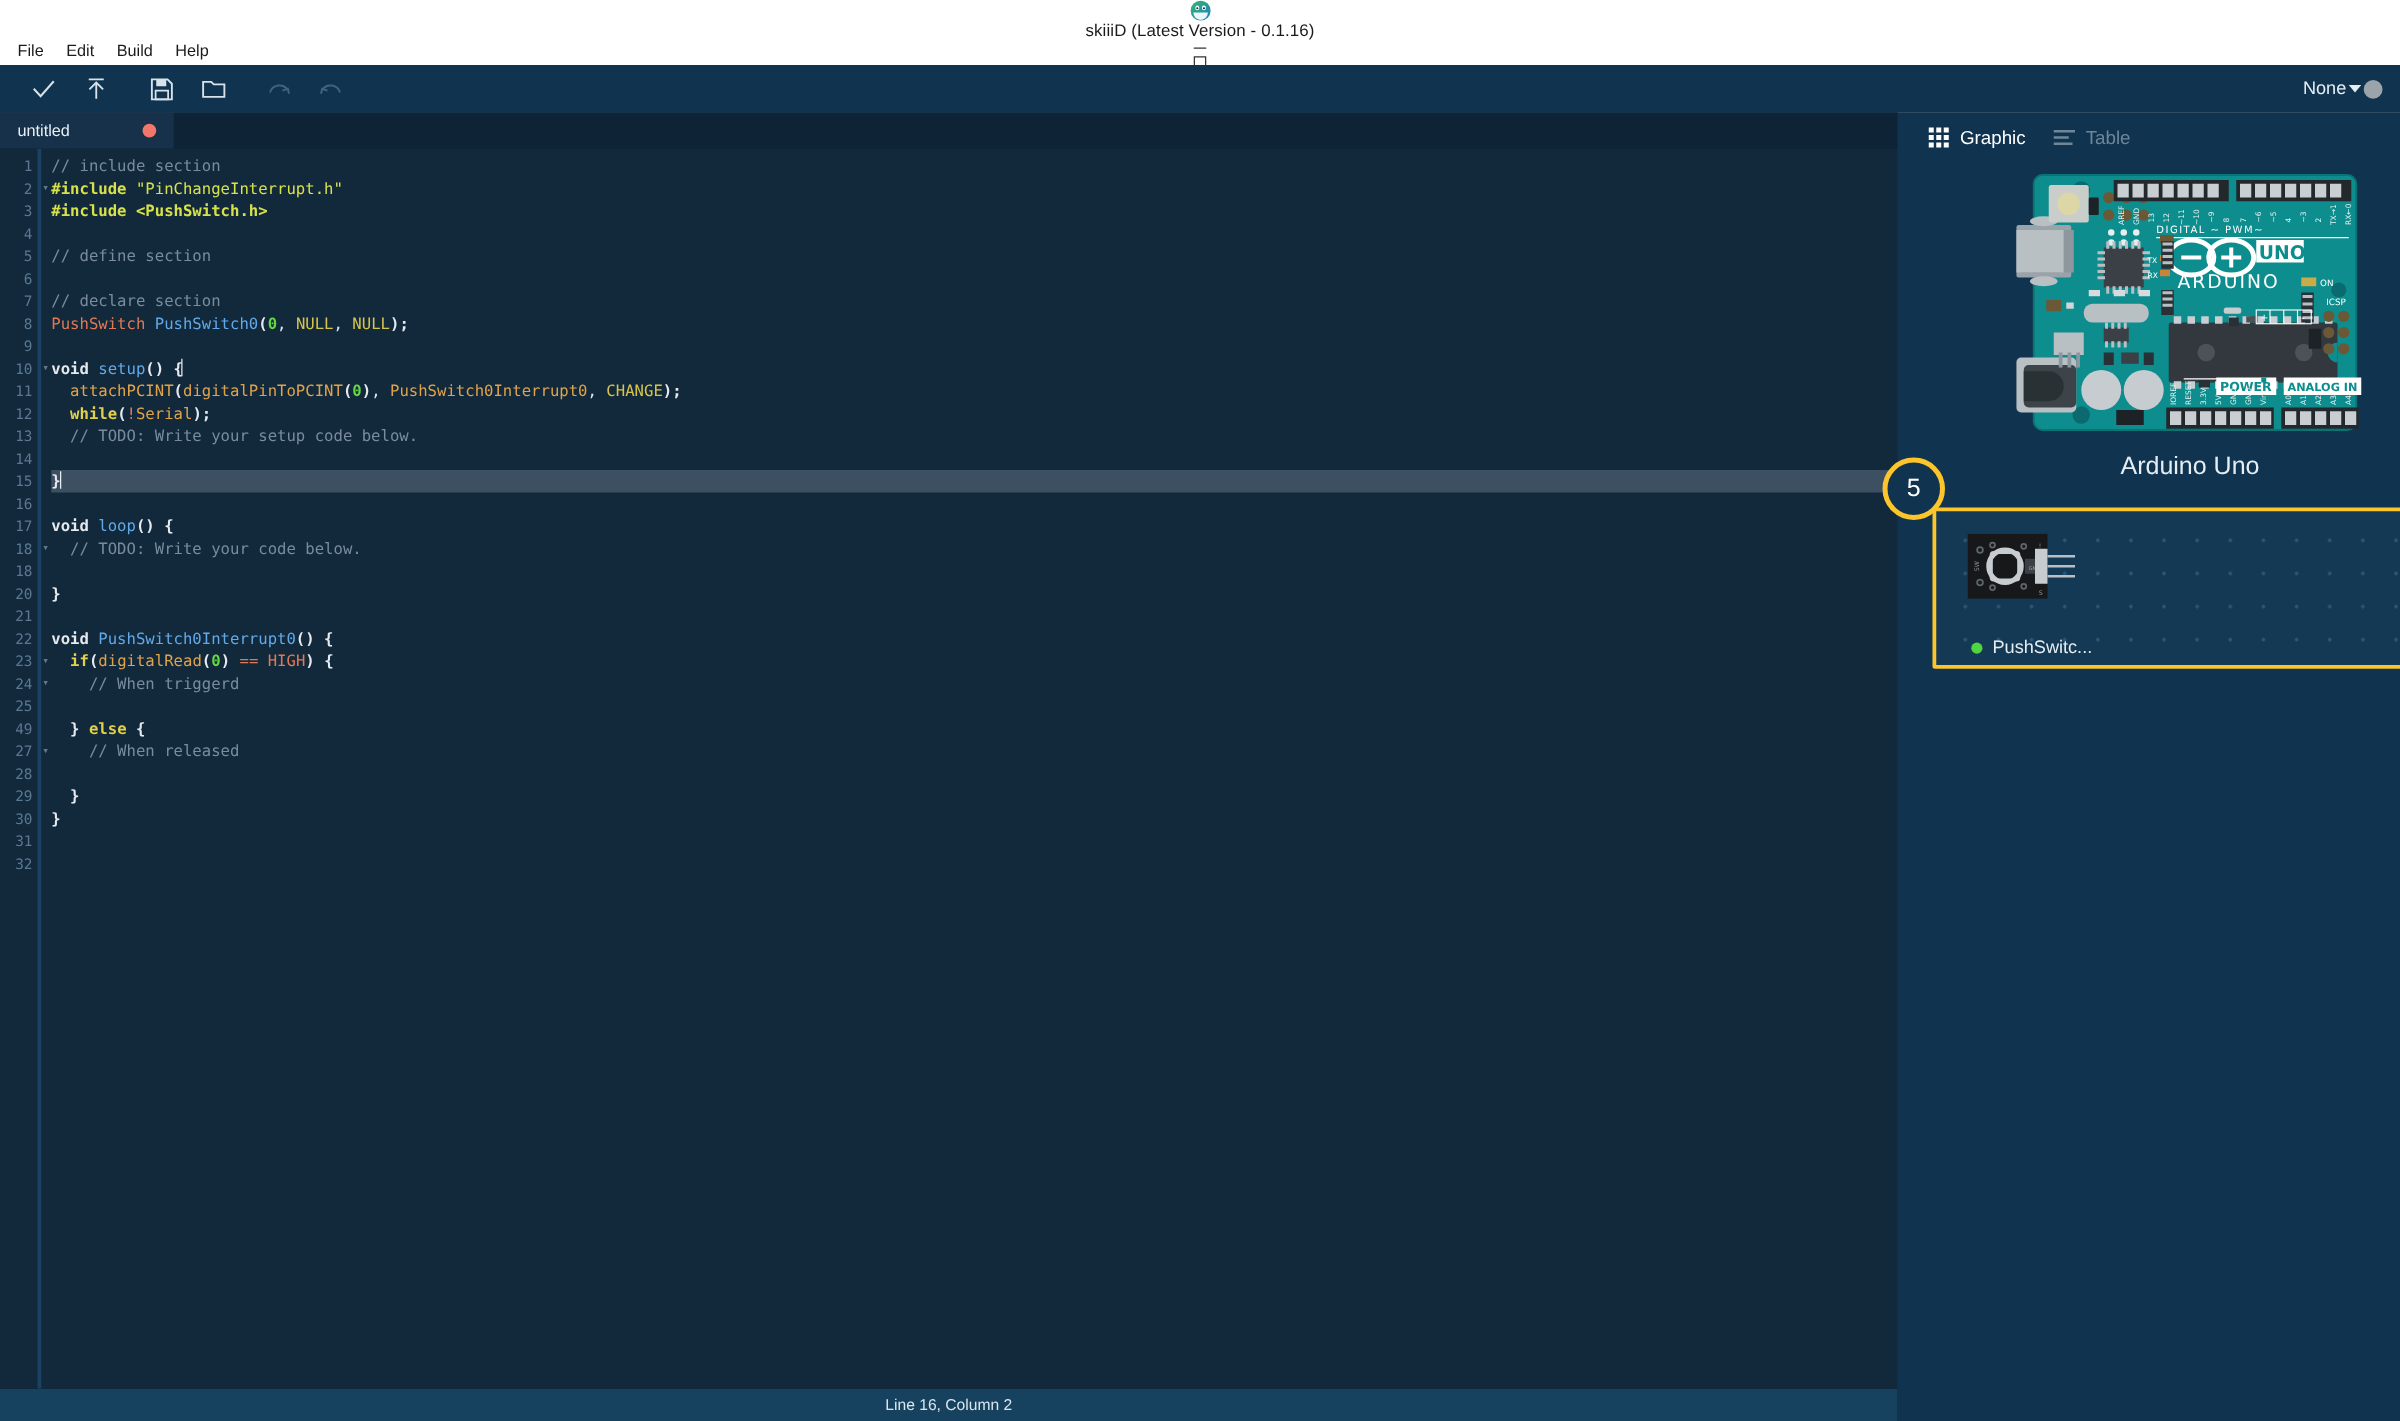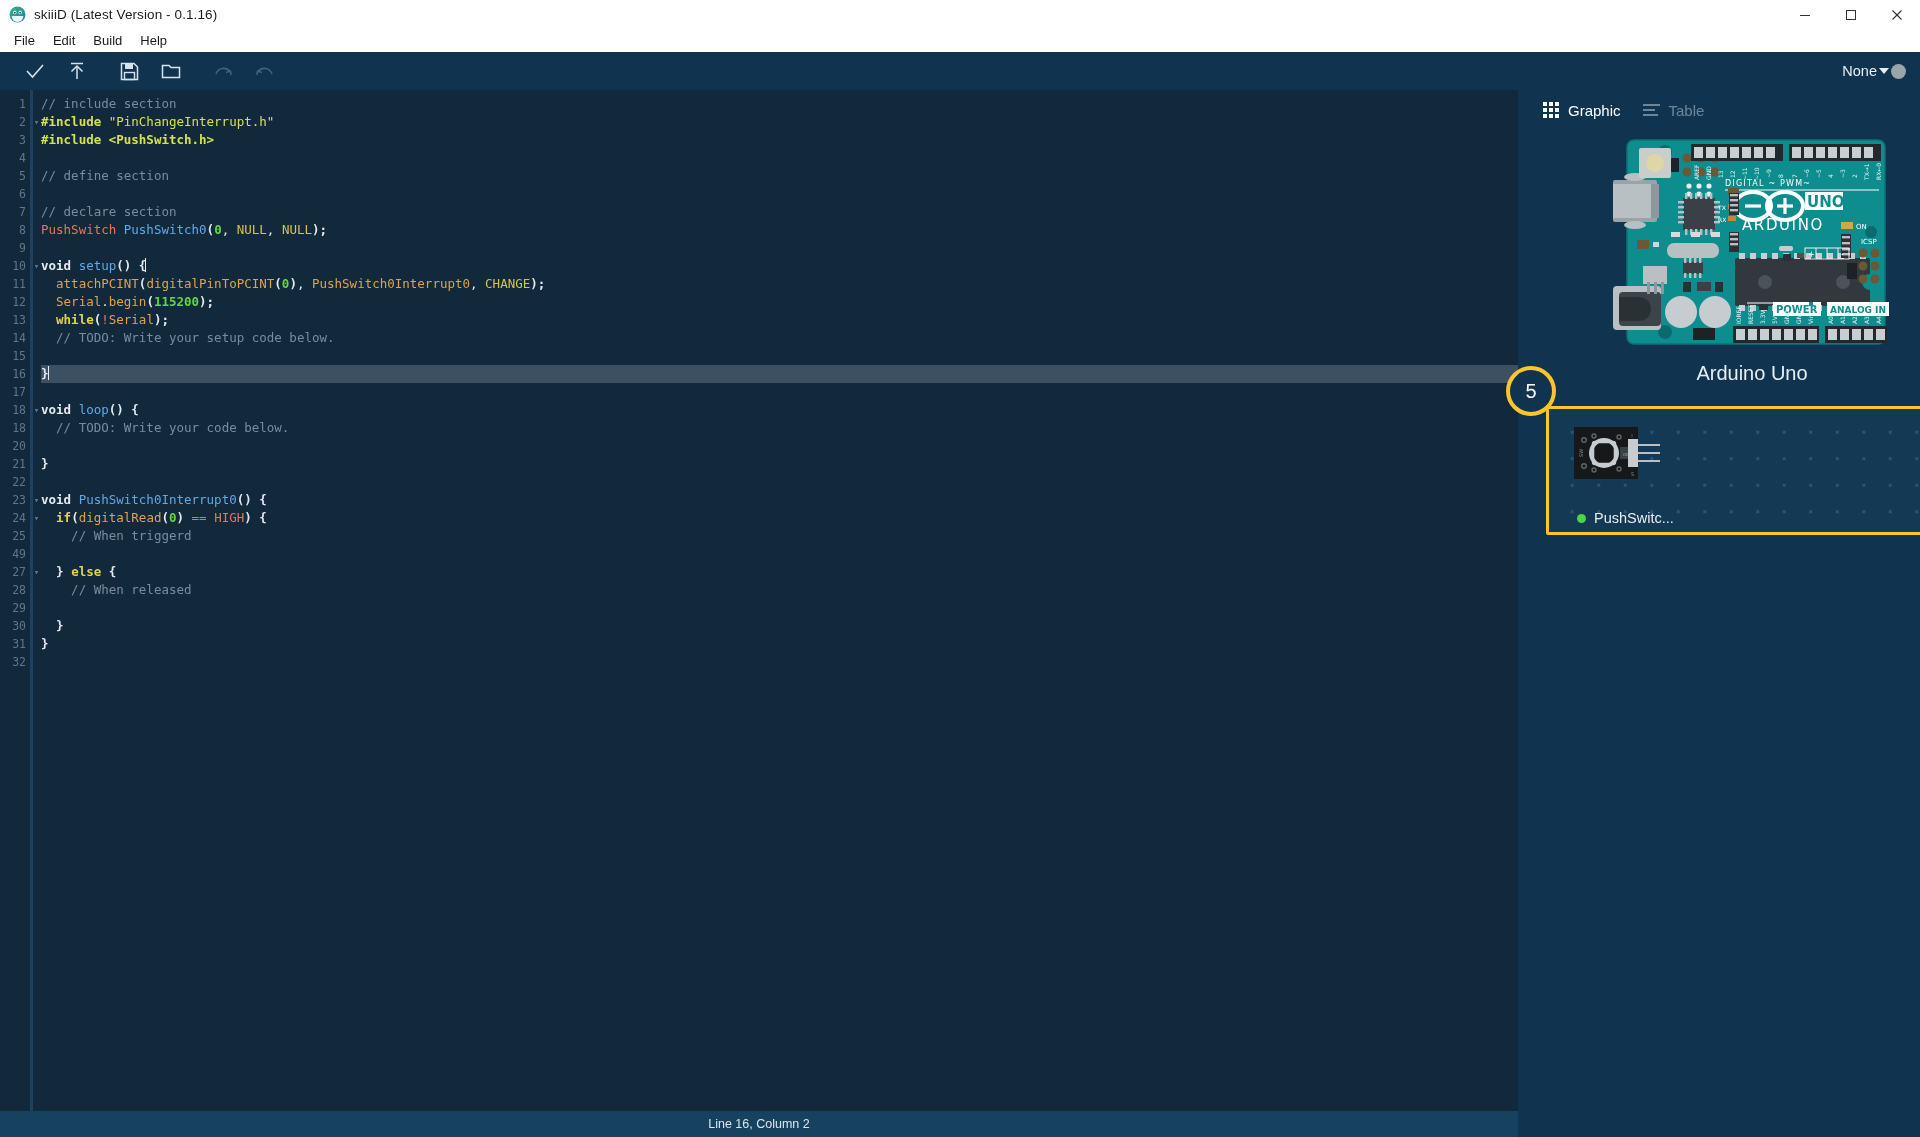--- a/index.html
+++ b/index.html
@@ -8,20 +8,21 @@
     overflow: hidden;
     background: #ffffff;
     font-family: "Liberation Sans", sans-serif;
   }
 
   
   .titlebar {
     height: 29px; background: #ffffff;
     display: flex; align-items: center;
     border-bottom: 0px solid #e0e0e0;
+    flex-direction: column;
   }
   .tb-logo { width: 17px; height: 17px; margin-left: 9px; margin-right: 8px; flex: 0 0 auto; }
   .tb-title { font-size: 13.5px; color: #1b1b1b; letter-spacing: .1px; }
   .tb-spacer { flex: 1 1 auto; }
   .tb-btn {
     width: 46px; height: 29px; display: flex; align-items: center; justify-content: center;
     color: #333; font-size: 13px;
   }
   .tb-btn:last-child { margin-right: 0; }
 
@@ -268,20 +269,27 @@
     <div class="none-label">None</div>
     <div class="caret-dn"></div>
     <div class="status-dot-gray"></div>
   </div>
 </div>
 
 <div class="main">
 
   <div class="editor-col">
 
+    <div class="tabstrip">
+      <div class="tab">
+        <span class="tab-label">untitled</span>
+        <span class="tab-dirty"></span>
+      </div>
+      <div class="tabstrip-rest"></div>
+    </div>
 
     <div class="code-wrap">
       <div class="gutter" id="gutter">
           <div class="gut-line">1</div>
           <div class="gut-line">2<span class="fold">▾</span></div>
           <div class="gut-line">3</div>
           <div class="gut-line">4</div>
           <div class="gut-line">5</div>
           <div class="gut-line">6</div>
           <div class="gut-line">7</div>
@@ -316,21 +324,20 @@
           <div class="code-line"><span class="t-pre">#include </span><span class="t-str">"PinChangeInterrupt.h"</span></div>
           <div class="code-line"><span class="t-pre">#include &lt;PushSwitch.h&gt;</span></div>
           <div class="code-line">&nbsp;</div>
           <div class="code-line"><span class="t-com">// define section</span></div>
           <div class="code-line">&nbsp;</div>
           <div class="code-line"><span class="t-com">// declare section</span></div>
           <div class="code-line"><span class="t-typ">PushSwitch </span><span class="t-fn">PushSwitch0</span><span class="t-punc">(</span><span class="t-num">0</span><span class="t-pln">, </span><span class="t-cst">NULL</span><span class="t-pln">, </span><span class="t-cst">NULL</span><span class="t-punc">);</span></div>
           <div class="code-line">&nbsp;</div>
           <div class="code-line"><span class="t-kw">void </span><span class="t-fn">setup</span><span class="t-punc">() {</span><span class="cursor"></span></div>
           <div class="code-line"><span class="t-pln">  </span><span class="t-id">attachPCINT</span><span class="t-punc">(</span><span class="t-id">digitalPinToPCINT</span><span class="t-punc">(</span><span class="t-num">0</span><span class="t-punc">)</span><span class="t-pln">, </span><span class="t-id">PushSwitch0Interrupt0</span><span class="t-pln">, </span><span class="t-cst">CHANGE</span><span class="t-punc">);</span></div>
-          <div class="code-line"><span class="t-pln">  </span><span class="t-id">Serial</span><span class="t-pln">.</span><span class="t-id">begin</span><span class="t-punc">(</span><span class="t-num">115200</span><span class="t-punc">);</span></div>
           <div class="code-line"><span class="t-pln">  </span><span class="t-kw2">while</span><span class="t-punc">(</span><span class="t-op">!</span><span class="t-id">Serial</span><span class="t-punc">);</span></div>
           <div class="code-line"><span class="t-pln">  </span><span class="t-com">// TODO: Write your setup code below.</span></div>
           <div class="code-line">&nbsp;</div>
           <div class="code-line active"><span class="t-punc">}</span><span class="cursor"></span></div>
           <div class="code-line">&nbsp;</div>
           <div class="code-line"><span class="t-kw">void </span><span class="t-fn">loop</span><span class="t-punc">() {</span></div>
           <div class="code-line"><span class="t-pln">  </span><span class="t-com">// TODO: Write your code below.</span></div>
           <div class="code-line">&nbsp;</div>
           <div class="code-line"><span class="t-punc">}</span></div>
           <div class="code-line">&nbsp;</div>

